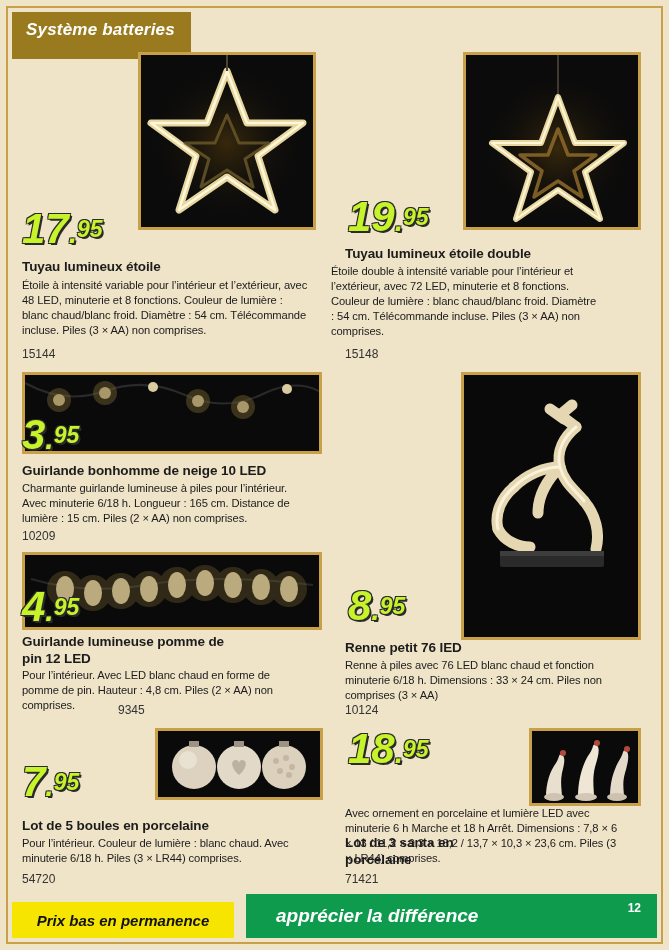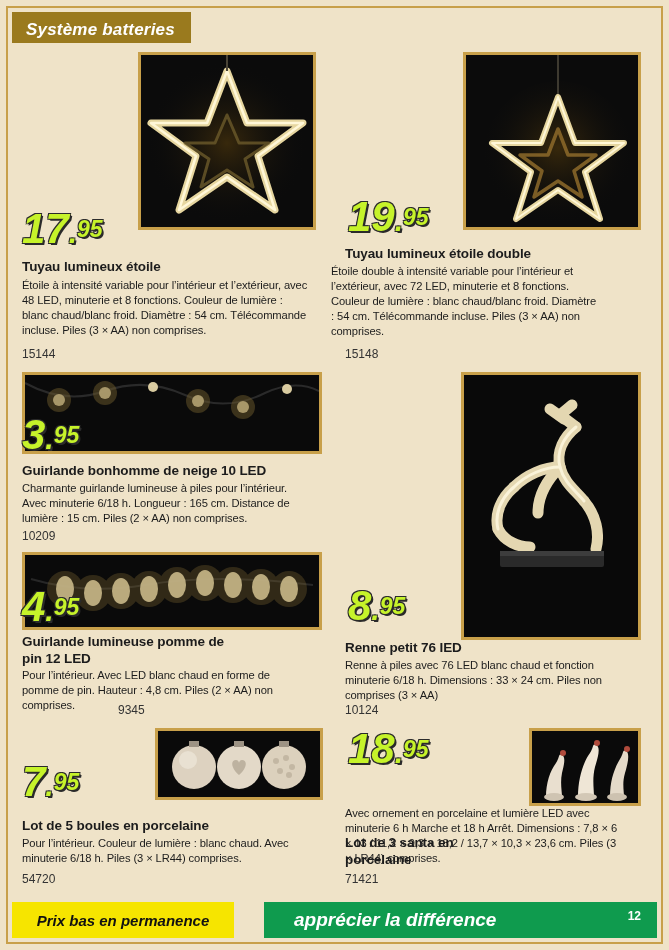--- a/index.html
+++ b/index.html
@@ -20,21 +20,21 @@
     pointer-events:none;
   }
   .header-tab {
     position:absolute;
     left:12px; top:12px;
     background:#9a7a1e;
     color:#fff;
     font-style:italic;
     font-weight:bold;
     font-size:17px;
-    padding:8px 16px 3px 14px;
+    padding:8px 16px 19px 14px;
     letter-spacing:0.2px;
   }
 
   
   .price {
     position:absolute;
     font-style:italic;
     font-weight:bold;
     color:#c6f32a;
     line-height:1;
@@ -88,23 +88,23 @@
     left:12px; bottom:12px;
     width:222px; height:36px;
     background:#f6e500;
     display:flex; align-items:center; justify-content:center;
   }
   .footer-left span {
     font-style:italic; font-weight:bold; font-size:15px; color:#111;
   }
   .footer-right {
     position:absolute;
-    left:246px; bottom:12px; right:12px; height:36px;
+    left:246px; bottom:12px; right:12px; height:44px;
     background:#0f9b4e;
-    display:flex; align-items:center;margin-left:18px;
+    display:flex; align-items:center;
   }
   .footer-right .slogan {
     font-style:italic; font-weight:bold; font-size:19px; color:#fff;
     margin-left:30px;
   }
   .footer-right .pagenum {
     position:absolute; right:16px; top:7px;
     font-weight:bold; font-size:12px; color:#fff;
   }
 </style>

